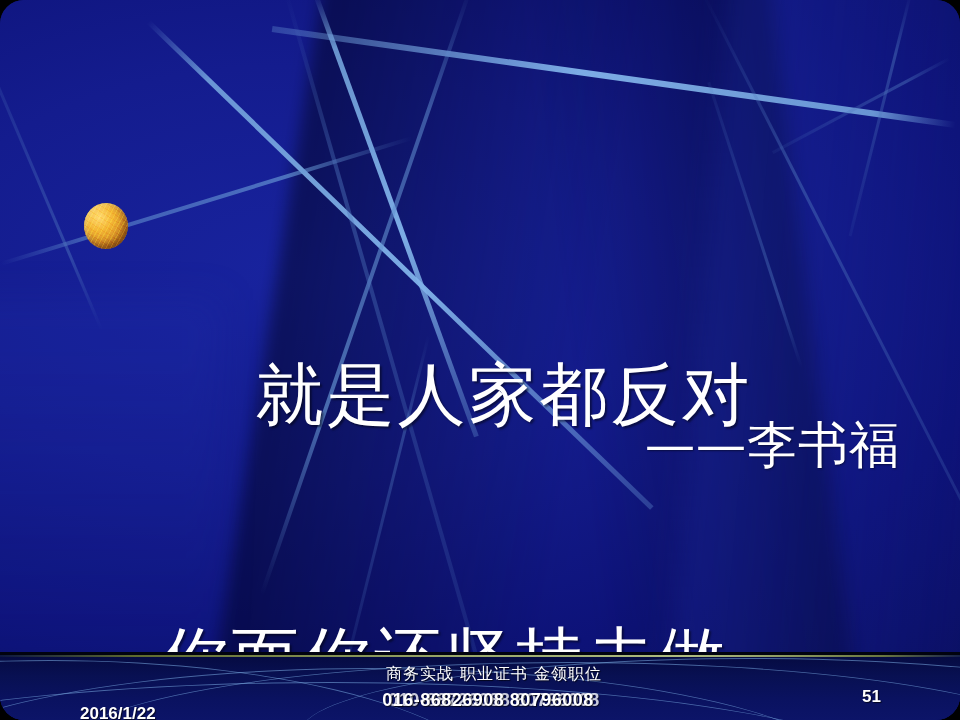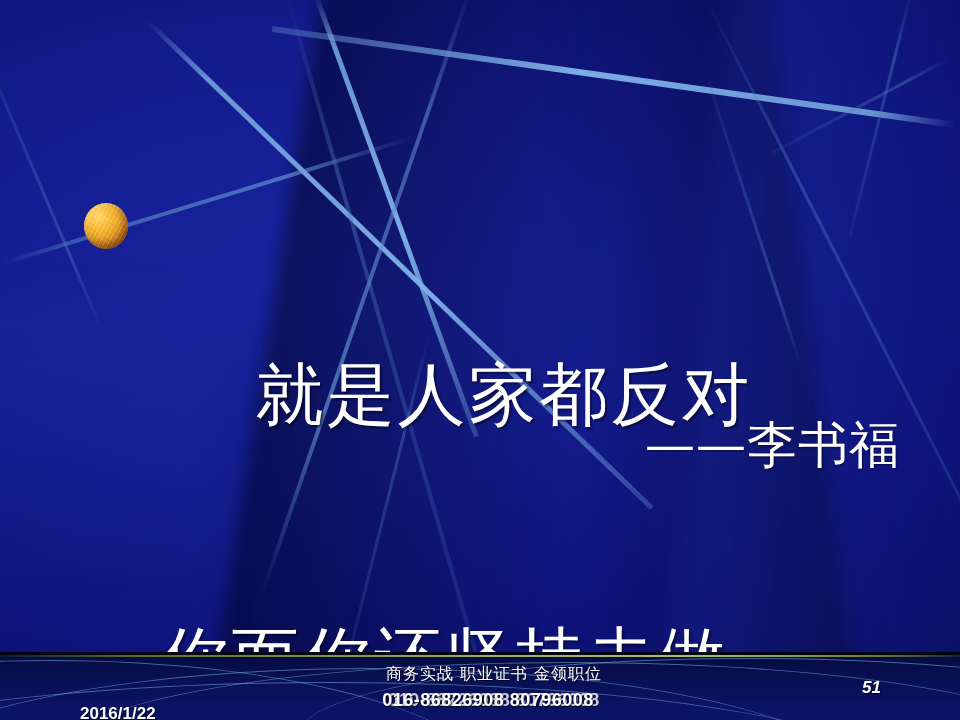--- a/index.html
+++ b/index.html
@@ -7,20 +7,21 @@
     padding: 0;
     background: #000;
   }
   #slide {
     position: relative;
     width: 960px;
     height: 720px;
     overflow: hidden;
     background: #0b1270;
     font-family: "Liberation Sans", sans-serif;
+    border-radius: 24px;
     -webkit-font-smoothing: antialiased;
   }
 
   
   .bg-base {
     position: absolute;
     inset: 0;
     background:
       radial-gradient(ellipse 120% 90% at 30% 38%, #18239e 0%, #141c8e 32%, #0d1278 62%, #080d55 100%);
   }
@@ -151,21 +152,21 @@
     position: absolute;
     color: #ffffff;
     font-family: "Liberation Sans", sans-serif;
     font-size: 17px;
     font-weight: bold;
     letter-spacing: 0px;
     white-space: nowrap;
     text-shadow: 1px 1px 1px rgba(0,0,0,0.7);
   }
   .fdate { left: 80px; top: 52px; }
-  .fpage { left: 862px; top: 26px; font-style: italic; }
+  .fpage { left: 862px; top: 35px; }
   .fslogan {
     position: absolute;
     left: 0; top: 12px; width: 960px;
     text-align: center;
     color: #ffffff;
     font-family: "DejaVu Sans", "Liberation Sans", sans-serif;
     font-size: 16px;
     letter-spacing: 1px;
     white-space: nowrap;
     text-shadow: 1px 1px 1px rgba(0,0,0,0.7);

